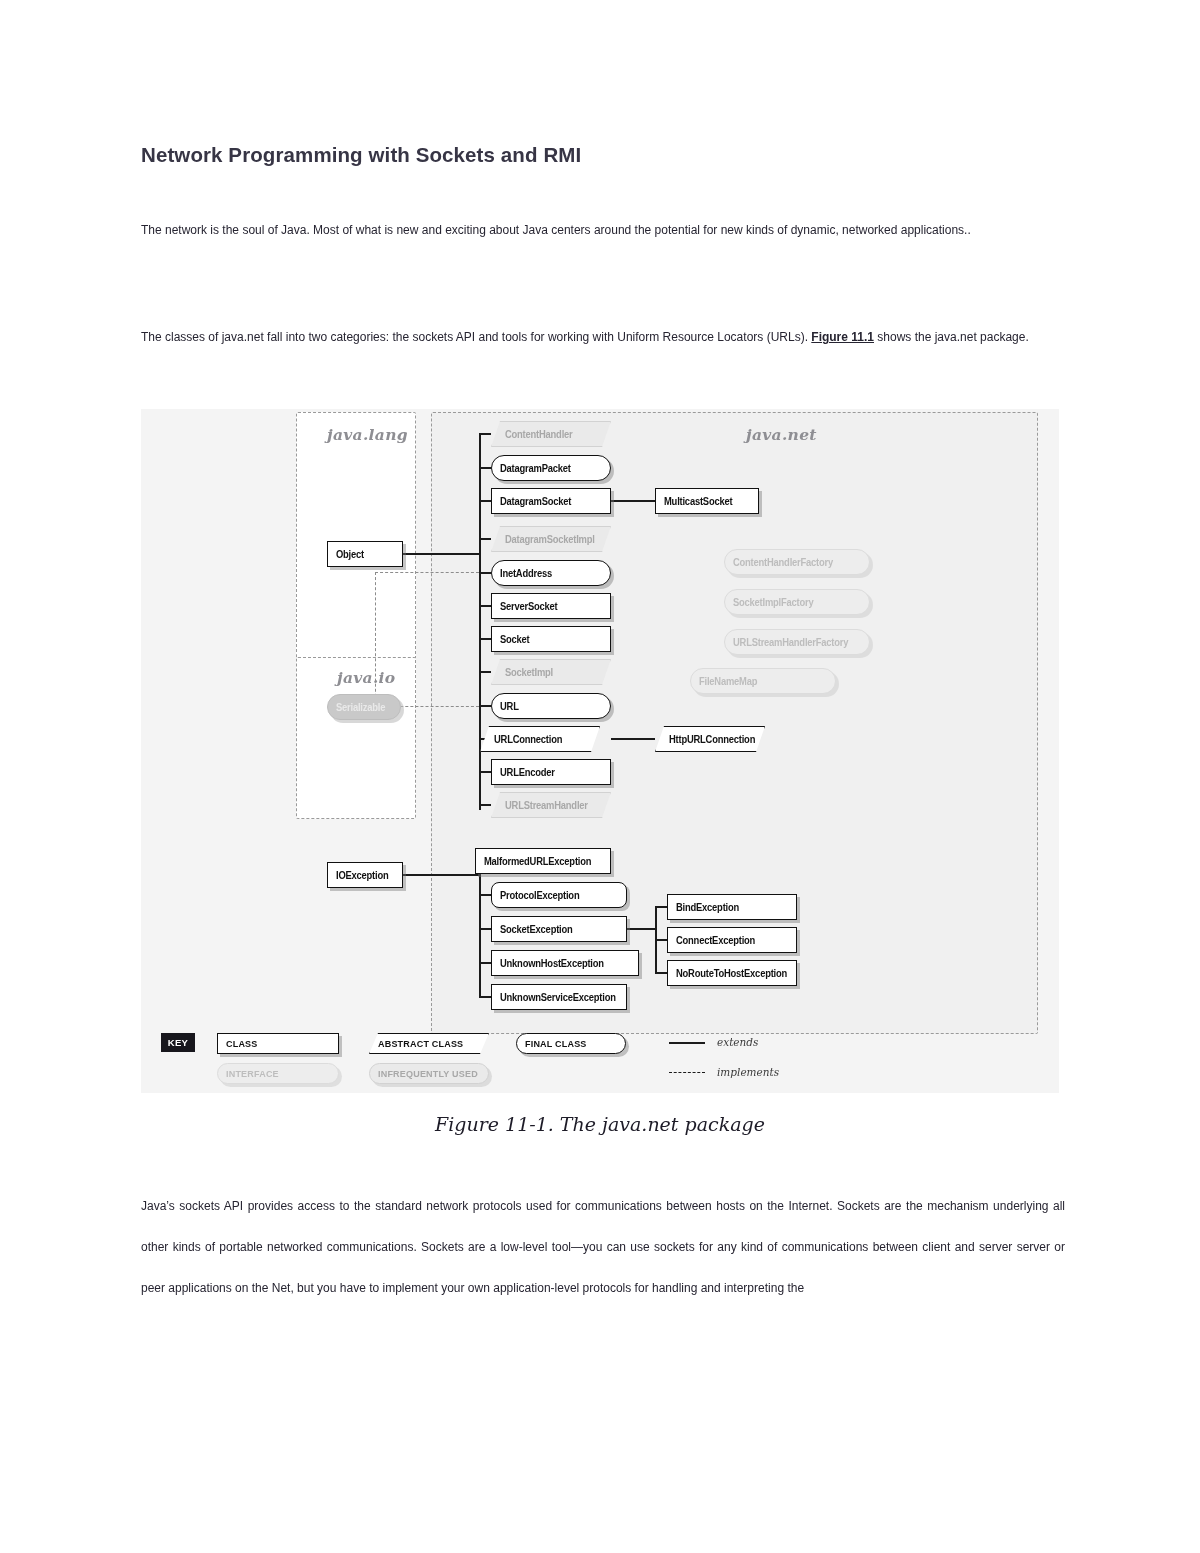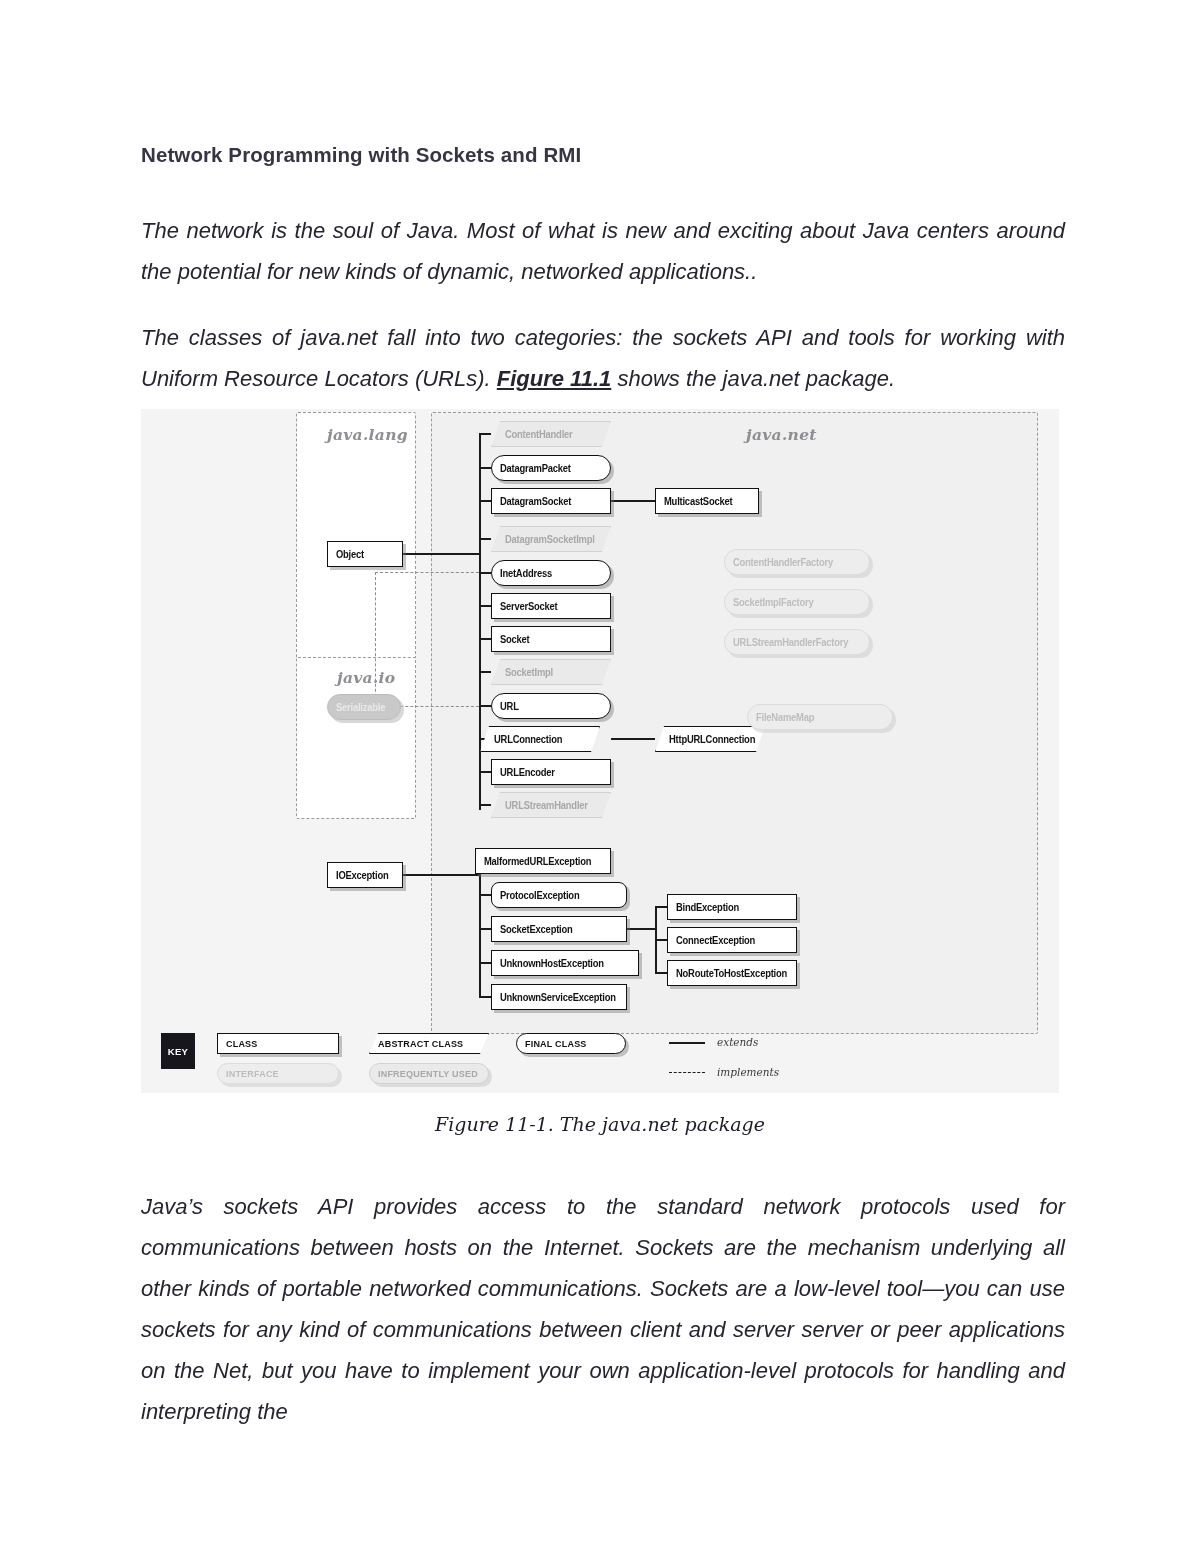--- a/index.html
+++ b/index.html
@@ -12,23 +12,22 @@
   .page{position:relative;width:1200px;height:1553px;}
 
   
   .doc-title{
     position:absolute;left:141px;top:143px;
     font-size:20.5px;font-weight:bold;color:#373545;
     letter-spacing:.1px;
   }
   .para{
     position:absolute;left:141px;width:924px;
-    font-size:22px;color:#262431;line-height:41px;
+    font-size:12px;color:#262431;line-height:41px;
     text-align:justify;
-    font-style:italic;
   }
   .para.p1{top:210px;}
   .para.p2{top:317px;}
   .para.p3{top:1186px;}
   .figref{font-weight:bold;text-decoration:underline;}
 
   .fig-caption{
     position:absolute;left:0;top:1113px;width:1200px;text-align:center;
     font-family:"DejaVu Serif", serif;
     font-style:italic;font-size:19px;color:#1d1b27;
@@ -104,21 +103,21 @@
   
   .ln{position:absolute;background:#1b1b1b;}
   .ln.h{height:1.6px;}
   .ln.v{width:1.6px;}
   .dash-h{position:absolute;height:0;border-top:1.5px dashed #8c8c8c;}
   .dash-v{position:absolute;width:0;border-left:1.5px dashed #8c8c8c;}
 
   
   .key-area{position:absolute;left:20px;top:622px;width:880px;height:58px;}
   .key-badge{
-    position:absolute;left:0;top:2px;width:34px;height:36px;background:#17161c;
+    position:absolute;left:0;top:2px;width:34px;height:19px;background:#17161c;
     color:#ffffff;font-size:9.5px;font-weight:bold;display:flex;
     align-items:center;justify-content:center;letter-spacing:.4px;
   }
   .key-node{
     position:absolute;box-sizing:border-box;height:21px;display:flex;
     align-items:center;padding:0 8px;font-size:9px;font-weight:bold;
     letter-spacing:.2px;white-space:nowrap;
   }
   .legend-line{position:absolute;}
   .legend-txt{
@@ -245,21 +244,21 @@
     </div>
 
     <div class="node n-dim-interface" style="left:583px;top:180px;width:146px;">
       <span class="lbl">SocketImplFactory</span>
     </div>
 
     <div class="node n-dim-interface" style="left:583px;top:220px;width:146px;">
       <span class="lbl">URLStreamHandlerFactory</span>
     </div>
 
-    <div class="node n-dim-interface" style="left:606px;top:259px;width:146px;margin-top:36px;">
+    <div class="node n-dim-interface" style="left:549px;top:259px;width:146px;">
       <span class="lbl">FileNameMap</span>
     </div>
 
     <div class="ln h" style="left:260px;top:465px;width:79px;"></div>
     <div class="ln v" style="left:338px;top:451px;height:137px;"></div>
     <div class="ln h" style="left:338px;top:451px;width:12px;"></div>
     <div class="ln h" style="left:338px;top:485px;width:12px;"></div>
     <div class="ln h" style="left:338px;top:519px;width:12px;"></div>
     <div class="ln h" style="left:338px;top:553px;width:12px;"></div>
     <div class="ln h" style="left:338px;top:587px;width:12px;"></div>

